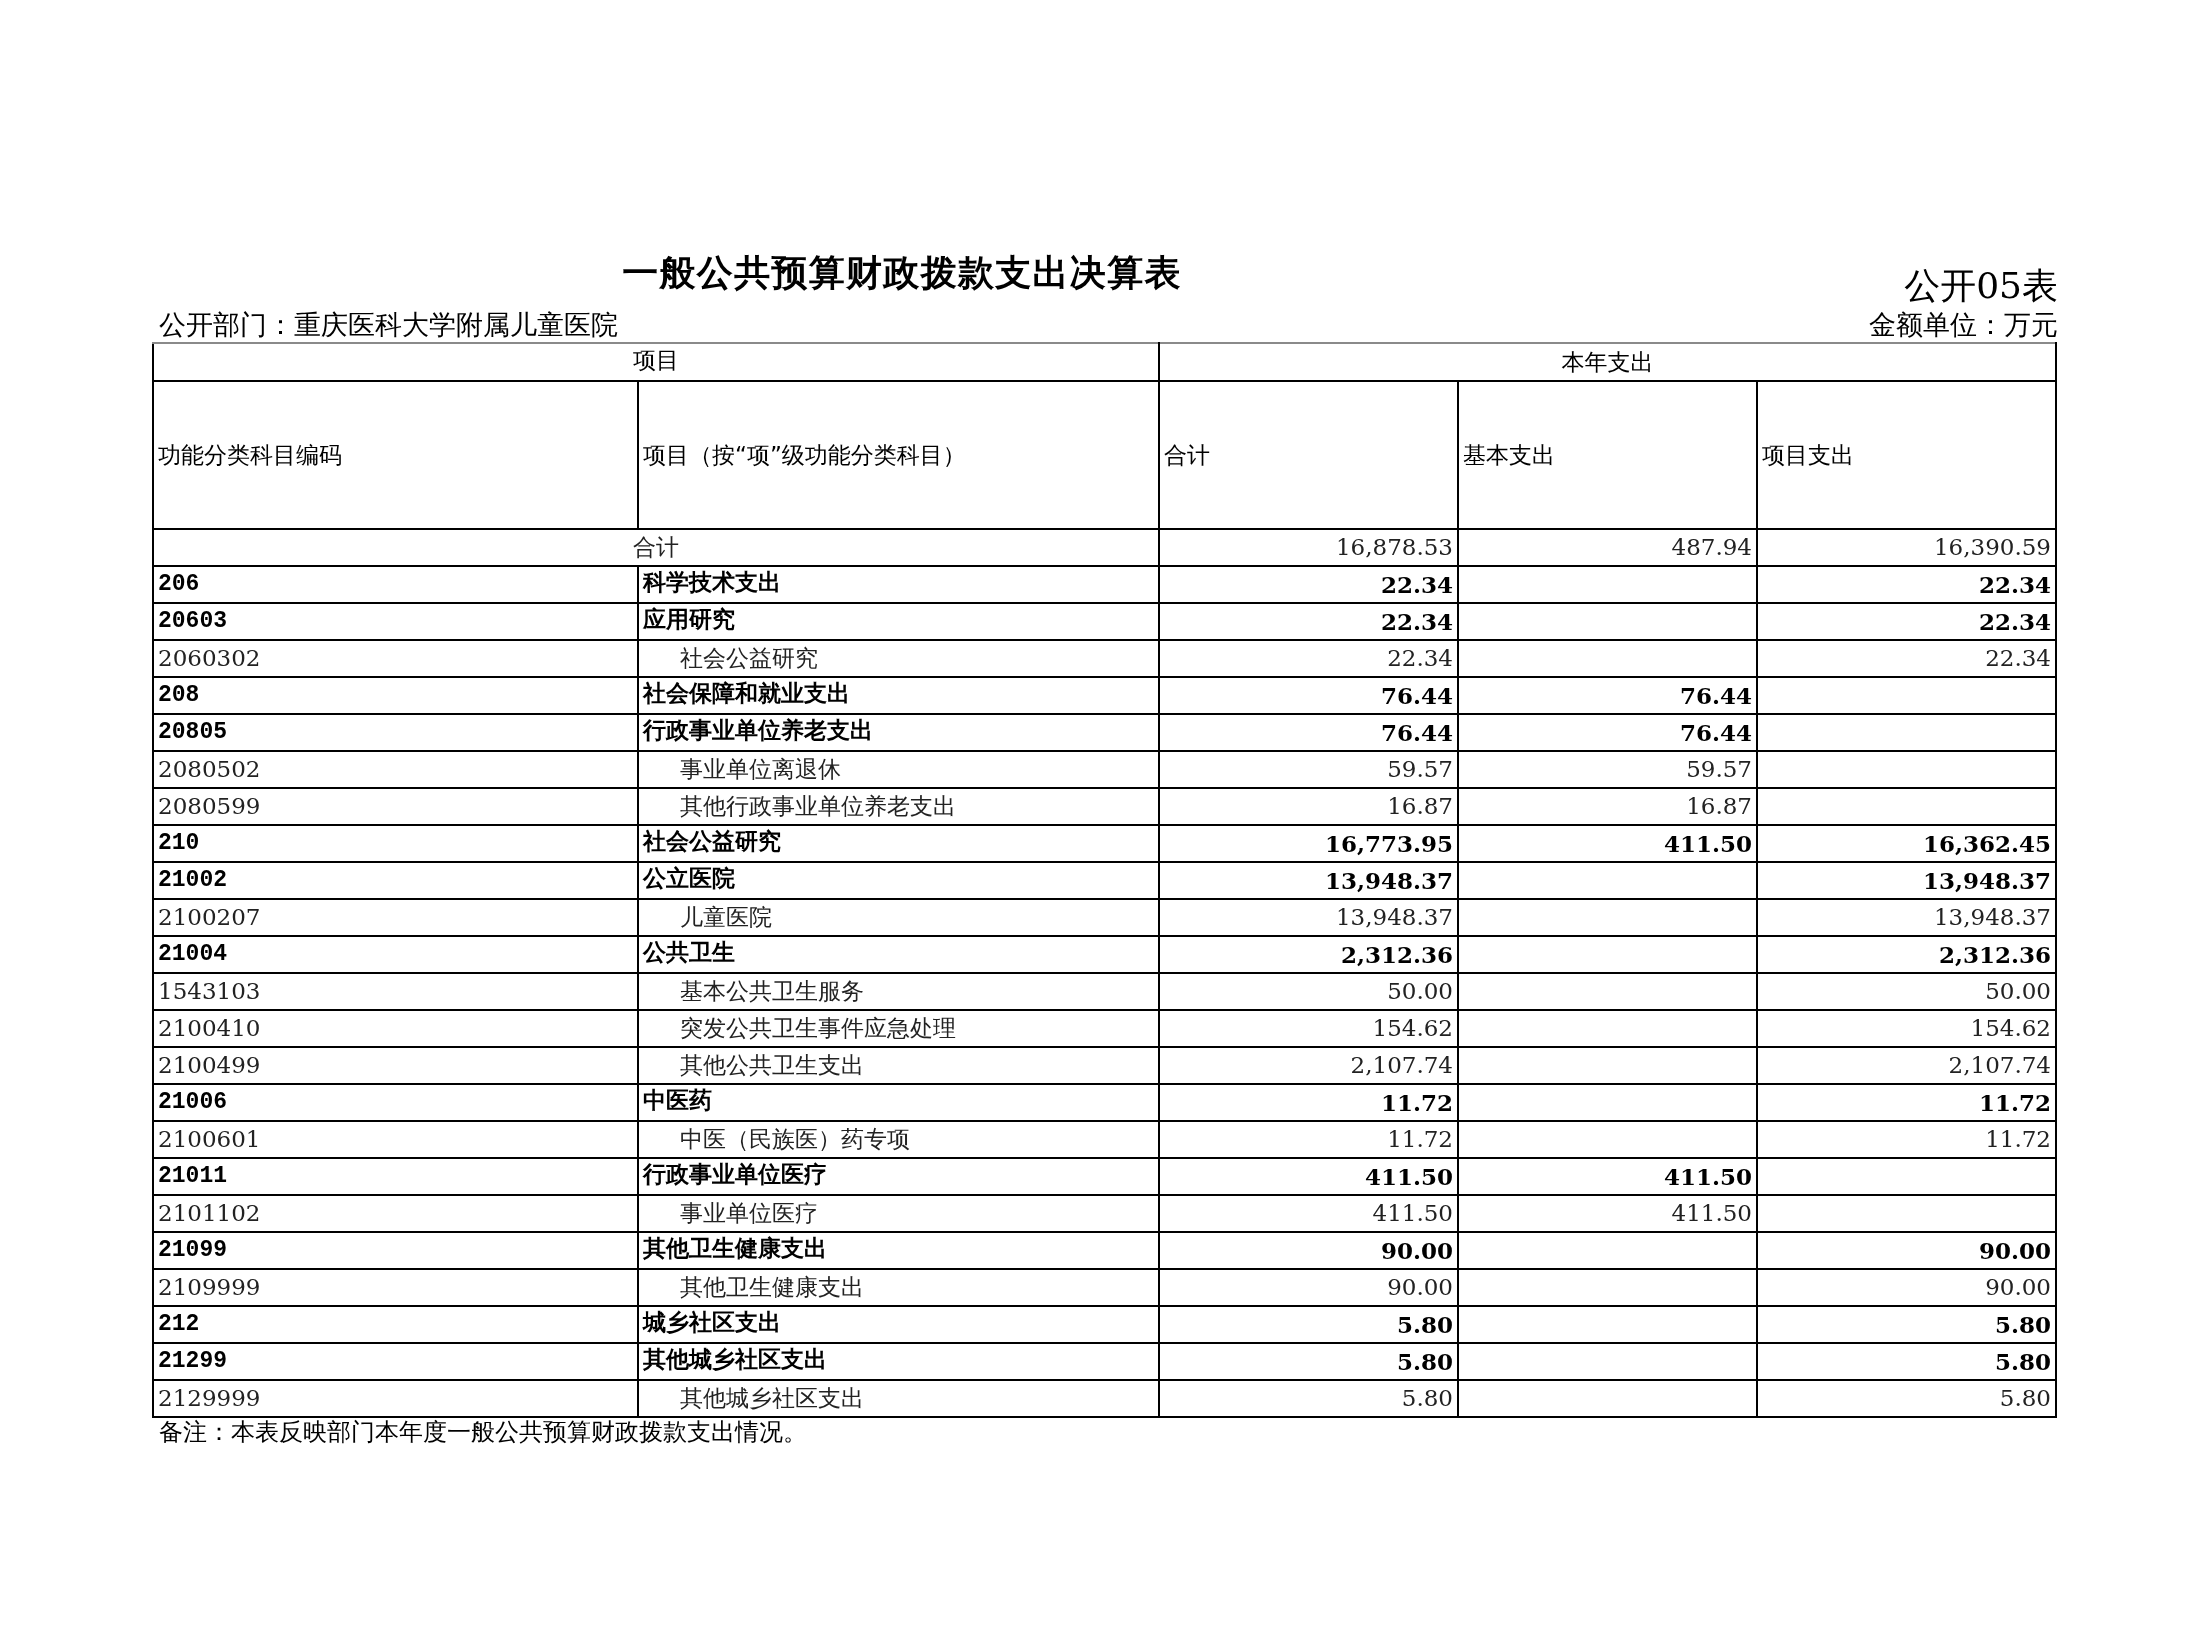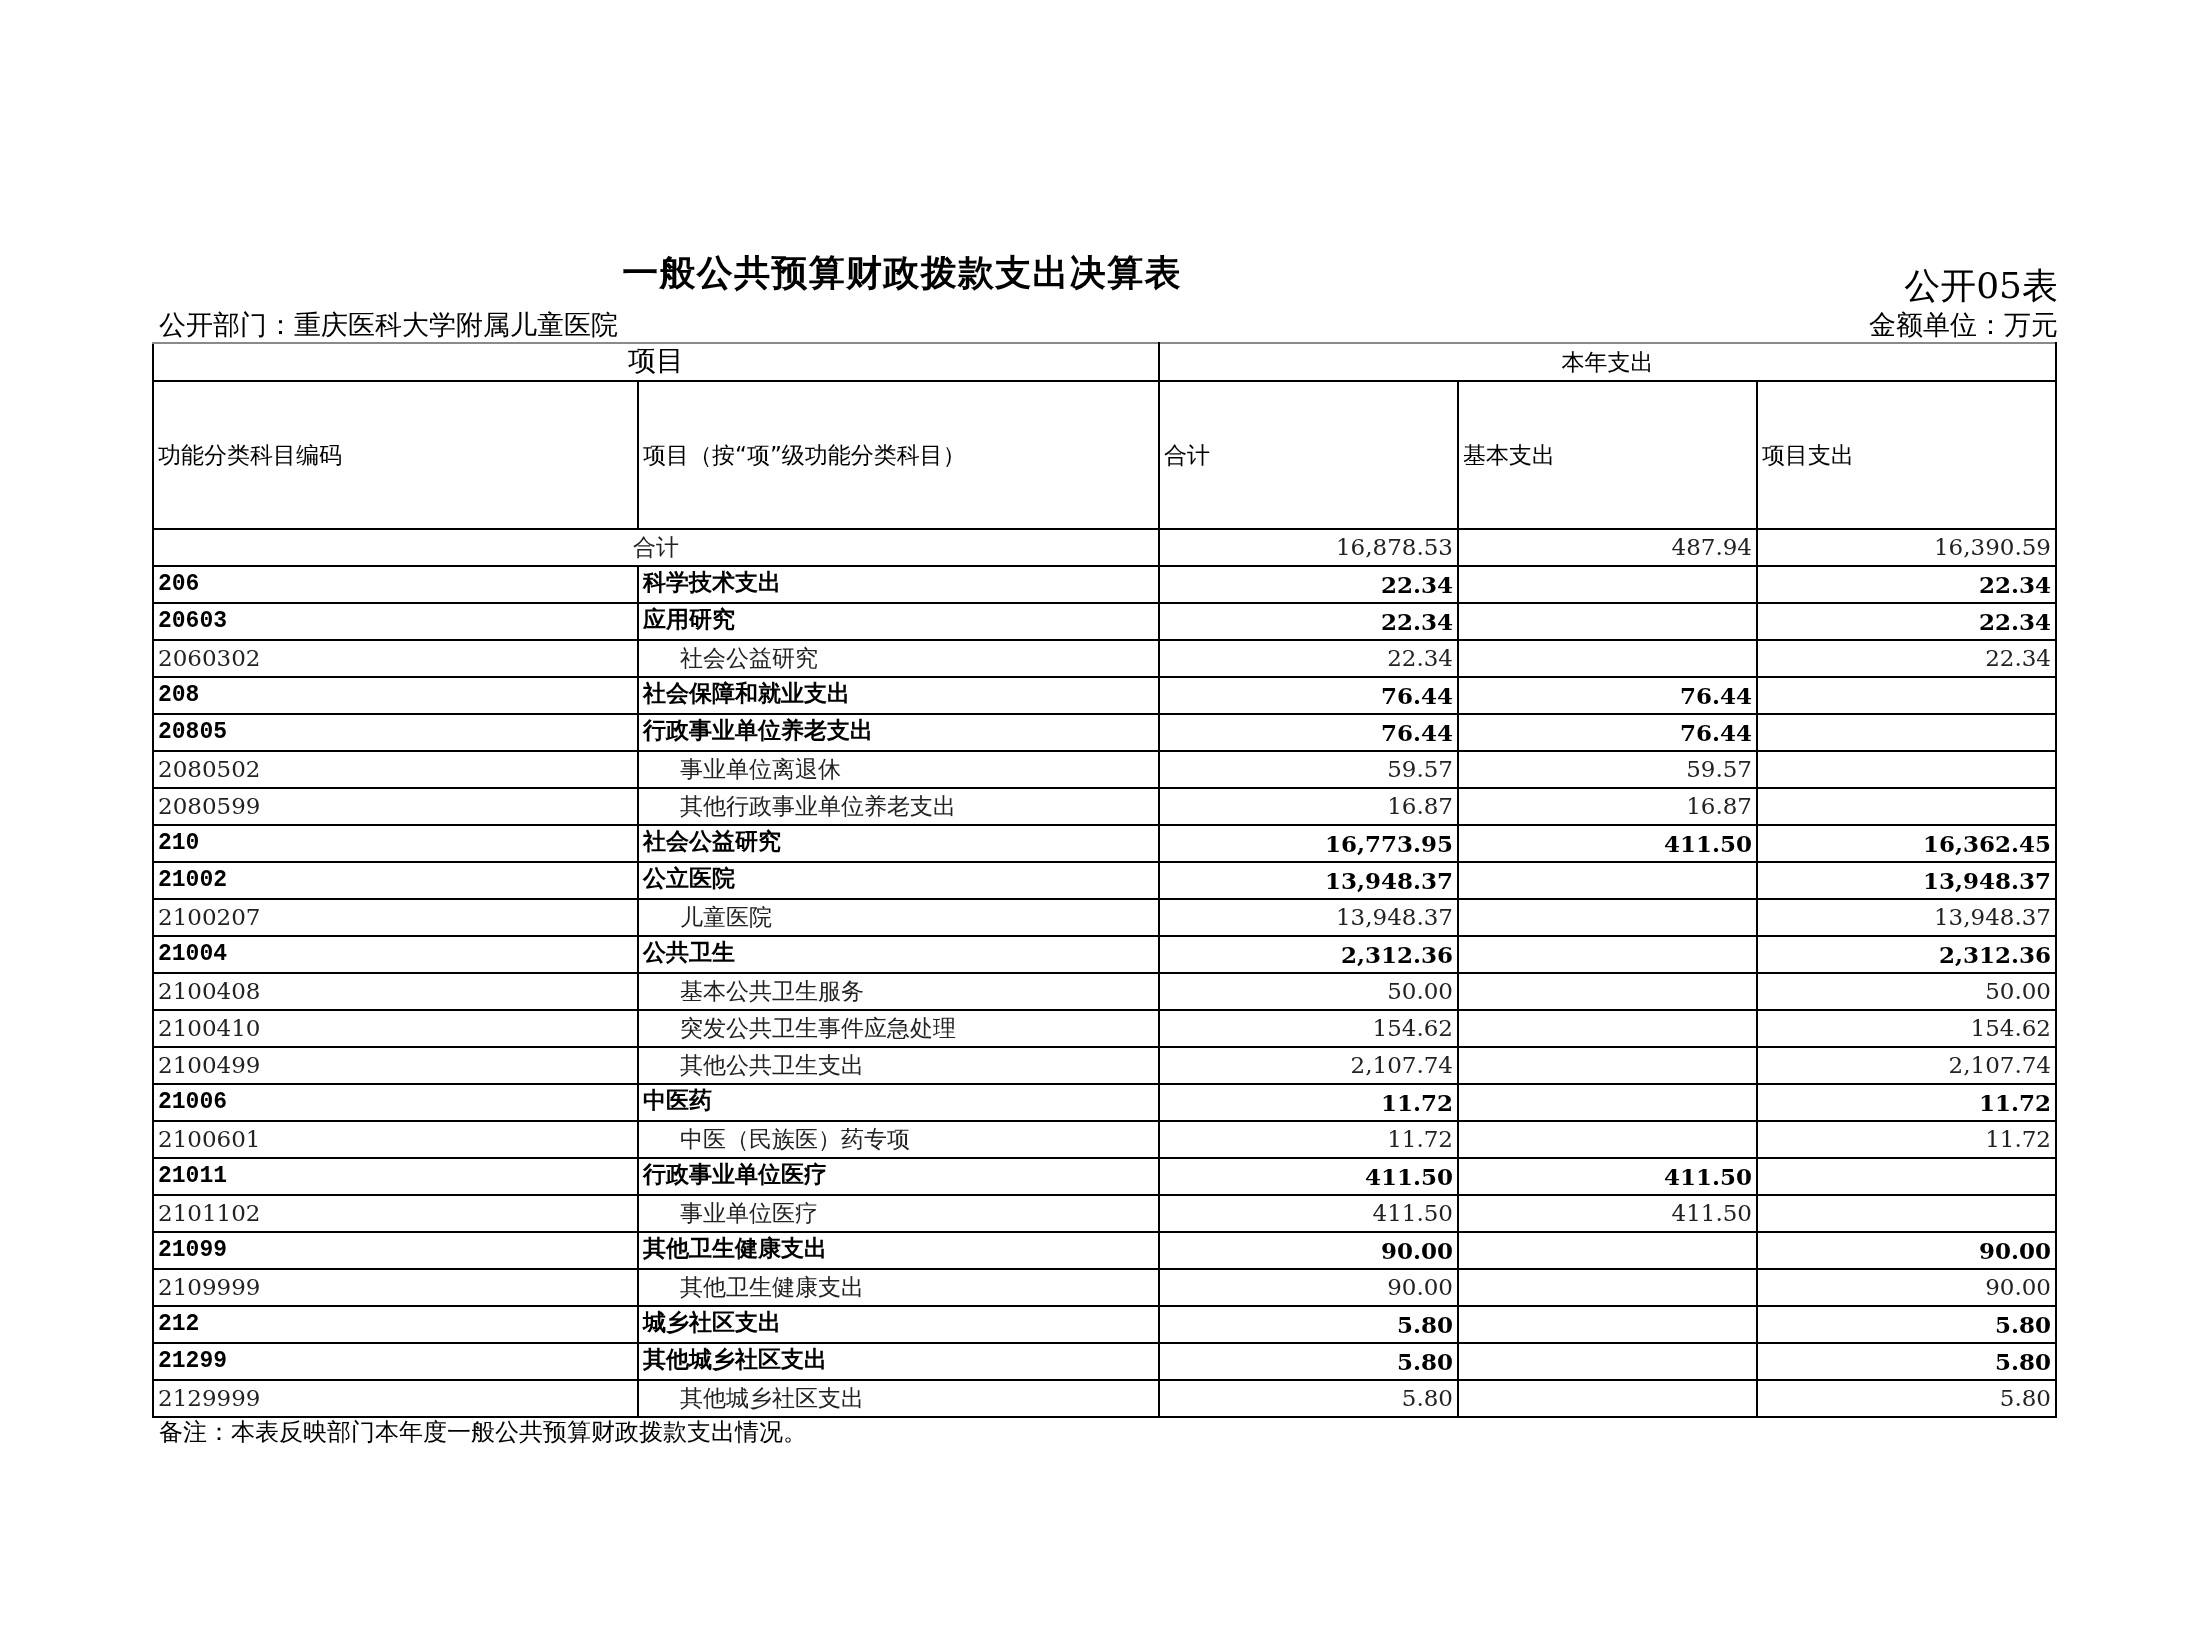--- a/index.html
+++ b/index.html
@@ -27,21 +27,21 @@
   }
   table.grid td {
     border: 2.7px solid #000; padding: 0 4px; overflow: hidden; white-space: nowrap;
     font-size: 23px; box-sizing: border-box;
   }
   table.grid tr.hdr1 td { height: 38px; font-family: "DejaVu Sans", "Liberation Sans", sans-serif; }
   table.grid tr.hdr1 td { border-top: 2.7px solid #8a8a8a; }
   table.grid tr.hdr2 td { height: 148px; text-align: left; font-family: "DejaVu Sans", "Liberation Sans", sans-serif; }
   table.grid tr.body td { height: 37px; line-height: 31px; }
   .stub-label {
-    font-size: 28px; line-height: 19px; text-align: center; display: block;
+    font-size: 23px; line-height: 19px; text-align: center; display: block;
     margin-top: -4px; writing-mode: horizontal-tb;
   }
   .c { text-align: center; }
   .r { text-align: right; }
   .code { text-align: left; }
   .bold td { font-weight: bold; }
   .bold td.code, .bold td.name { font-family: Liberation Mono, monospace; border-radius: 16px; }
   .name { text-align: left; }
   .name.indent { padding-left: 41px; }
   .thin td { color: #222; }
@@ -156,21 +156,21 @@
         <td class="r">13,948.37</td>
       </tr>
       <tr class="body bold">
         <td class="code">21004</td>
         <td class="name">公共卫生</td>
         <td class="r">2,312.36</td>
         <td class="r"></td>
         <td class="r">2,312.36</td>
       </tr>
       <tr class="body thin">
-        <td class="code">2100408</td>
+        <td class="code">1543103</td>
         <td class="name indent">基本公共卫生服务</td>
         <td class="r">50.00</td>
         <td class="r"></td>
         <td class="r">50.00</td>
       </tr>
       <tr class="body thin">
         <td class="code">2100410</td>
         <td class="name indent">突发公共卫生事件应急处理</td>
         <td class="r">154.62</td>
         <td class="r"></td>

